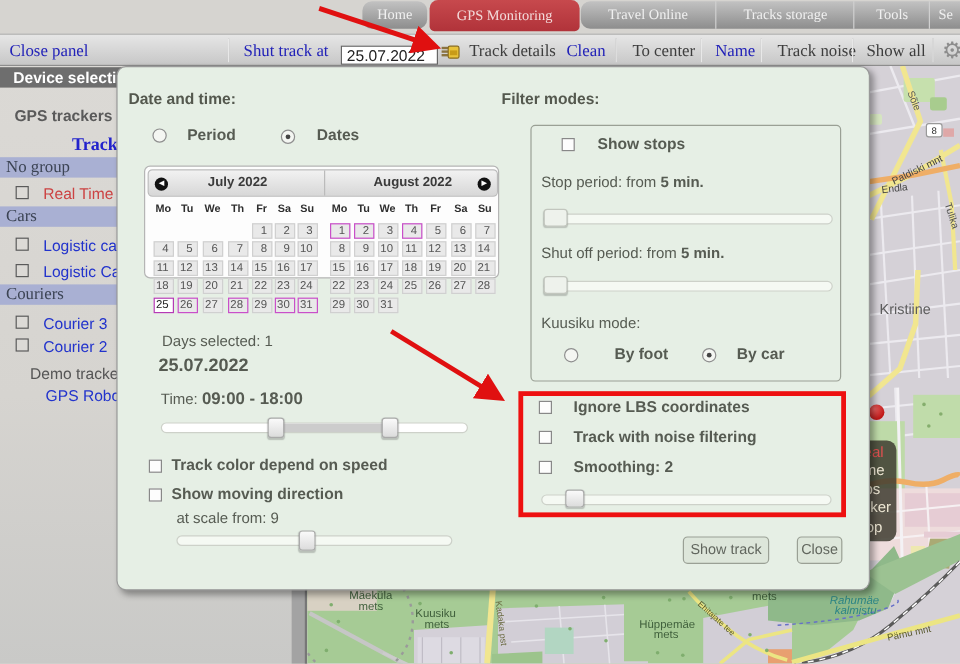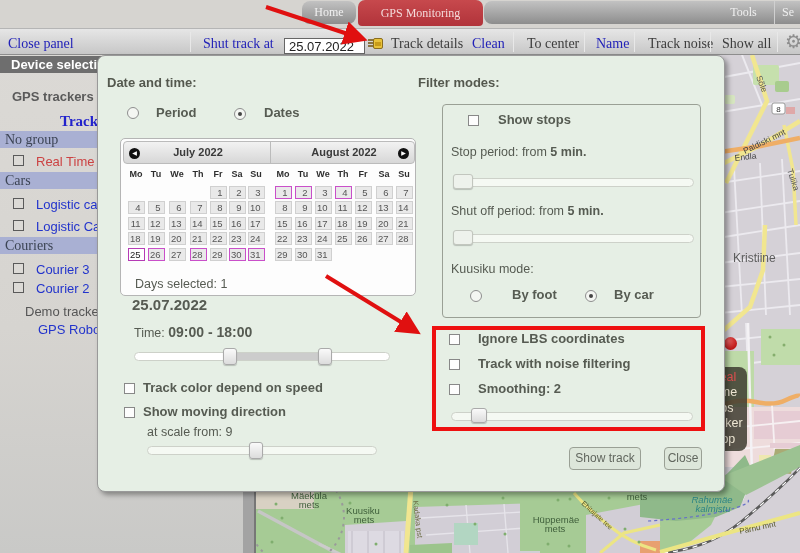--- a/index.html
+++ b/index.html
@@ -24,37 +24,39 @@
 #tooltip{position:absolute;left:700px;top:367px;width:47px;height:84px;background:rgba(62,60,48,0.85);border-radius:8px;z-index:5;padding-top:3px;font-size:12.5px;line-height:15.4px;color:#efe8d5;white-space:nowrap;overflow:hidden;text-align:center;}
 #dlg{position:absolute;left:97px;top:55px;width:628px;height:437px;background:#e6efe5;border:1px solid #999;border-radius:8px;box-shadow:3px 3px 5px rgba(0,0,0,0.35);z-index:10;color:#555a51;}
 .dh{position:absolute;font-weight:bold;font-size:13px;color:#54584e;}
 .dlbl{position:absolute;font-weight:bold;font-size:13px;color:#565b52;white-space:nowrap;}
 .dtxt{position:absolute;font-size:12.5px;color:#565b52;white-space:nowrap;}
 .dcb{position:absolute;width:11px;height:11px;border:1px solid #888;background:#fdfdfd;}
 .radio{position:absolute;width:12px;height:12px;border:1px solid #8e8e8e;border-radius:50%;background:#f4f6f2;}
 .radio.sel::after{content:"";position:absolute;left:3px;top:3px;width:4px;height:4px;border-radius:50%;background:#444;}
 .slider{position:absolute;height:9px;background:#f5f9f3;border:1px solid #cdd1c9;border-radius:8px;}
 .shandle{position:absolute;width:14px;height:17px;background:linear-gradient(#fafafa,#dcdcdc);border:1px solid #aaa;border-radius:3px;box-shadow:0 1px 1px rgba(0,0,0,0.2);}
-#cal{position:absolute;left:22px;top:82px;width:296px;height:158px;background:#fdfdfd;border:1px solid #b5b5b5;border-radius:5px;}
+#cal{position:absolute;left:22px;top:82px;width:296px;height:94px;background:#fdfdfd;border:1px solid #b5b5b5;border-radius:5px;}
 #calhead{position:absolute;left:2px;top:2px;width:292px;height:23px;background:linear-gradient(#f2f2f2,#d7d7d7);border:1px solid #bbb;border-radius:4px;}
 .mtitle{position:absolute;top:4px;font-weight:bold;font-size:11px;color:#3a3a3a;width:140px;text-align:center;}
 .navbtn{position:absolute;top:6px;width:11px;height:11px;border-radius:50%;background:#111;color:#fff;font-size:6px;text-align:center;line-height:11px;}
 .wd{position:absolute;font-weight:bold;font-size:9px;color:#2e2e2e;width:20px;text-align:center;}
 .day{position:absolute;width:17px;height:13px;background:#e9e9e9;border:1px solid #d0d0d0;font-size:9.5px;color:#555;text-align:right;padding-right:3px;line-height:11.5px;}
 .day.sel{border:1px solid #c94fc9;}
 .day.today{background:#fff;border:1px solid #b53ab5;color:#222;}
 #fbox{position:absolute;left:344px;top:48px;width:259px;height:214px;border:1px solid #9aa095;border-radius:4px;}
 .btn{position:absolute;background:#dde6da;border:1px solid #9aa095;border-radius:4px;font-size:12px;color:#61665e;text-align:center;}
 #redbox{position:absolute;left:432px;top:326px;width:273px;height:105px;border:4px solid #ee1010;z-index:20;}
 #arrows{position:absolute;left:0;top:0;width:800px;height:553px;z-index:21;pointer-events:none;}
 </style></head><body>
 <div id="tabs">
  <div class="tab" id="tabhome">Home</div>
  <div class="tab" id="tabgps">GPS Monitoring</div>
  <div class="tab" id="tabbar">
+  <div class="tseg" style="left:0;width:113px;">Travel Online</div>
+  <div class="tseg" style="left:114px;width:114px;">Tracks storage</div>
   <div class="tseg" style="left:229px;width:62px;">Tools</div>
   <div class="tseg" style="left:292px;width:24px;border-right:none;">Se</div>
  </div>
 </div>
 <div id="toolbar">
  <span class="tb blue" style="left:8px;">Close panel</span>
  <div class="vsep" style="left:190px;"></div>
  <span class="tb blue" style="left:203px;">Shut track at</span>
  <input id="datein" value="25.07.2022" style="">
  <div style="position:absolute;left:368px;top:9px;width:15px;height:11px;">

